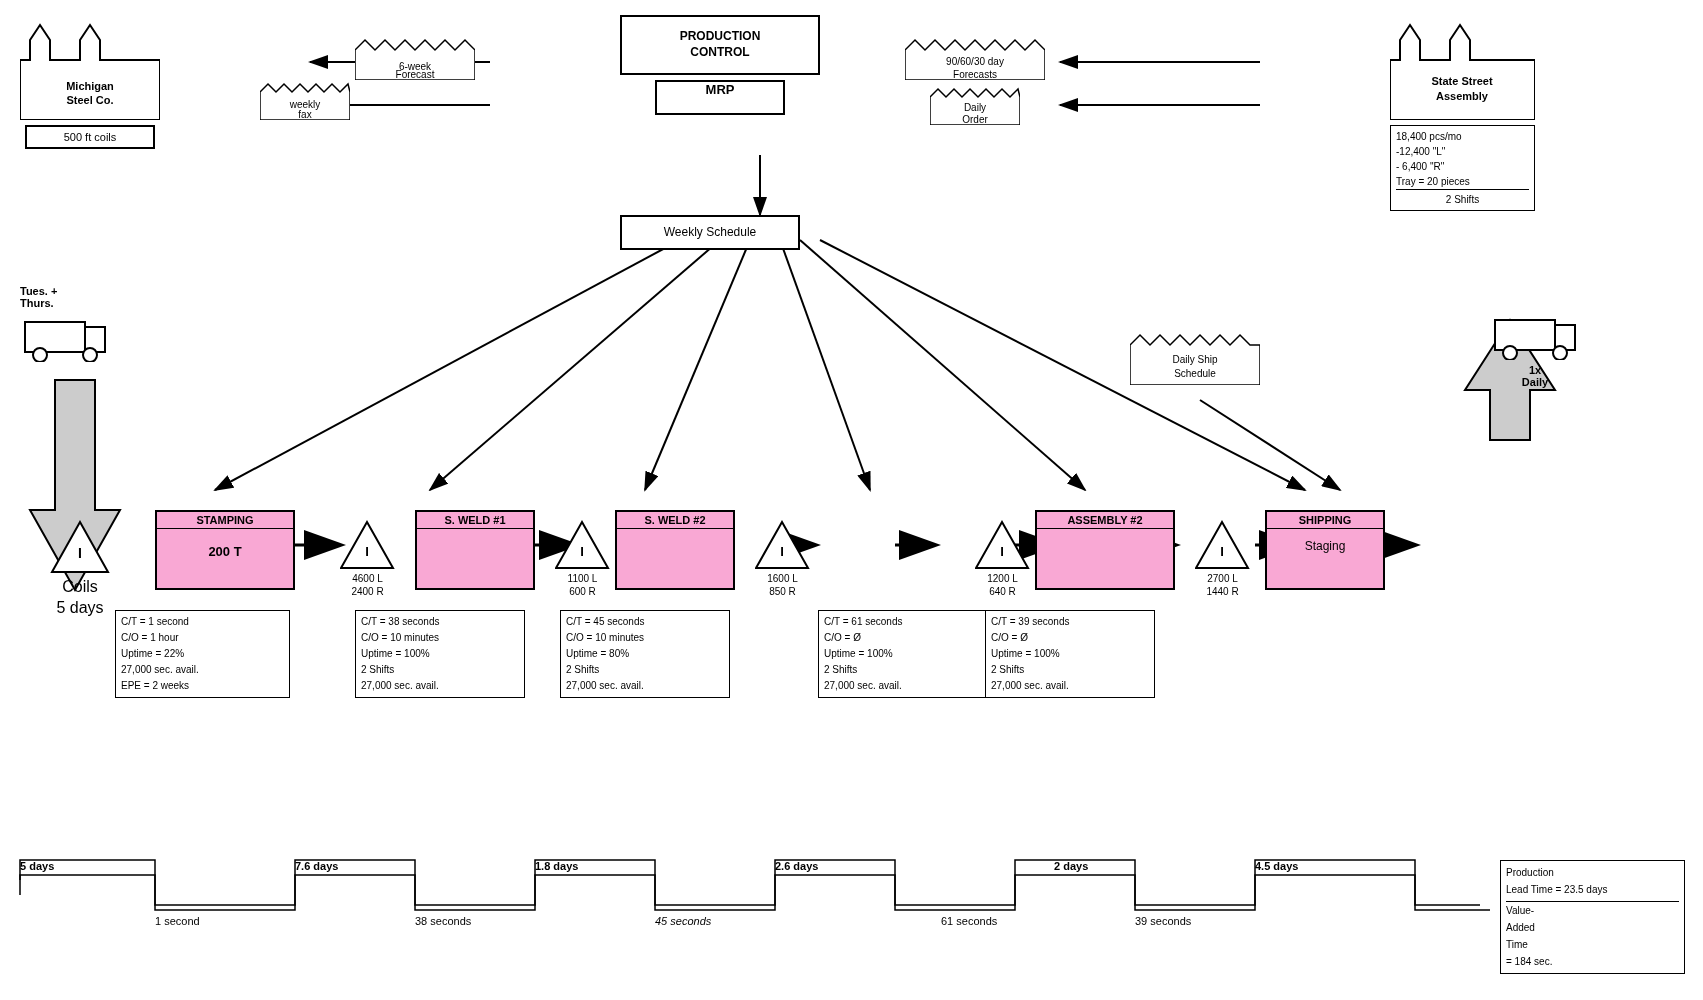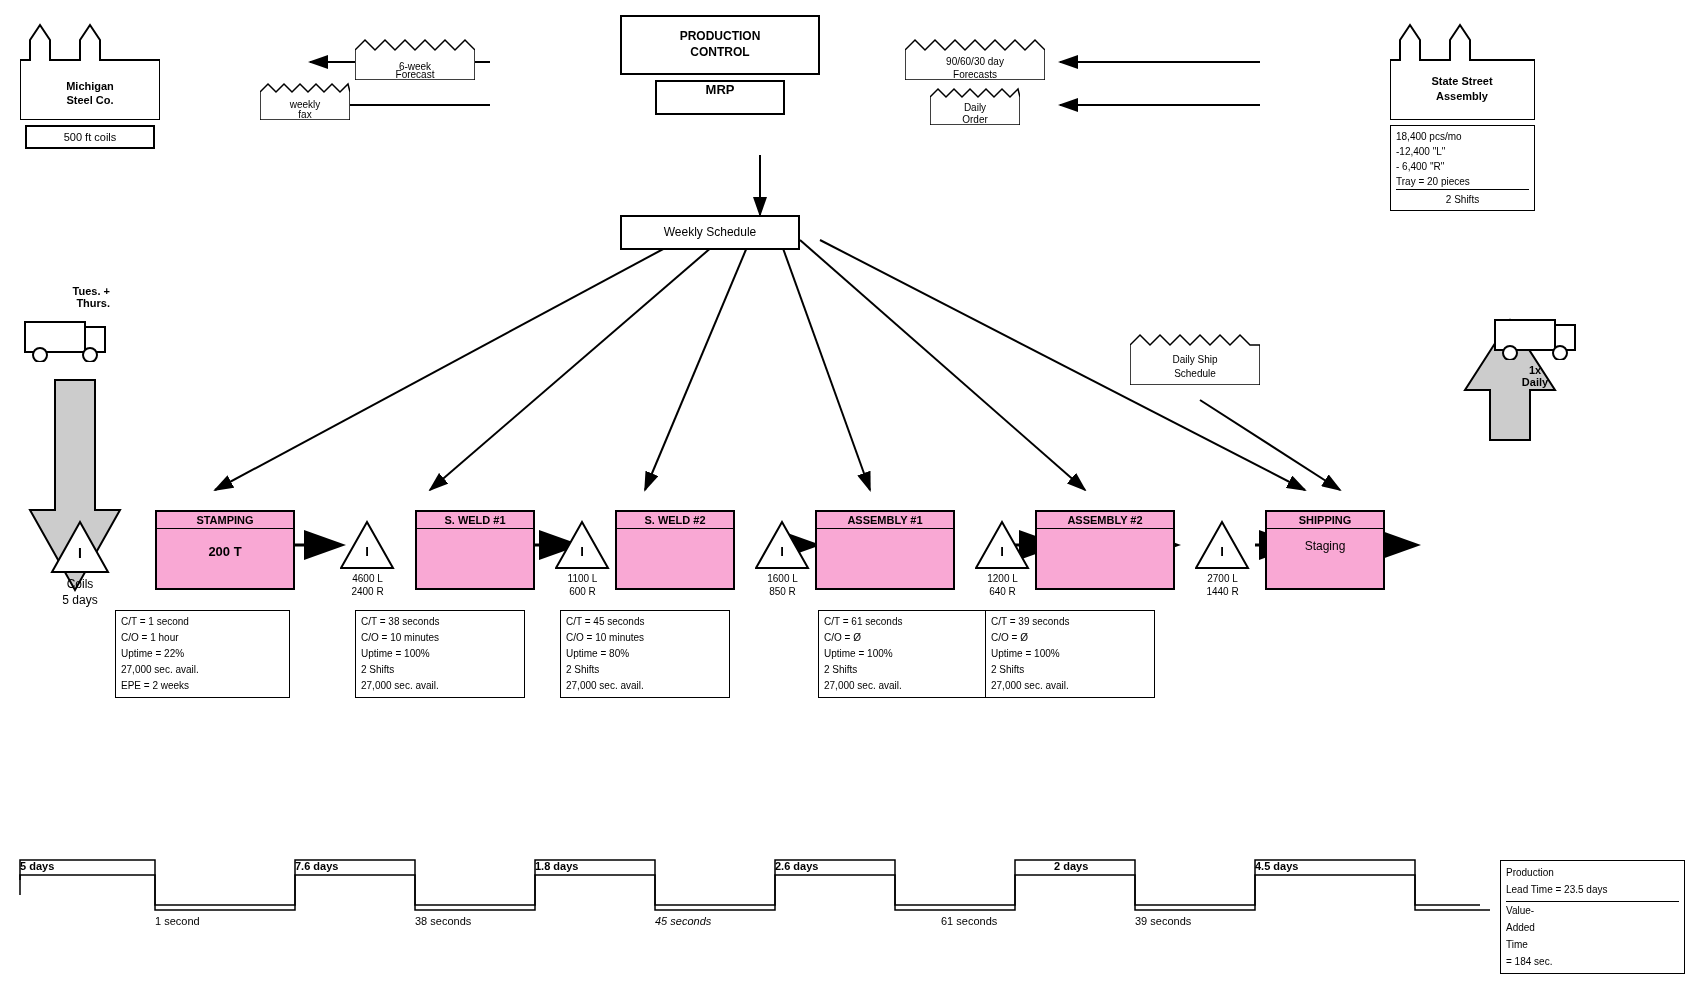--- a/index.html
+++ b/index.html
@@ -198,21 +198,21 @@
 
   <div class="data-box" style="left:1390px; top:125px; width:145px; font-size:10px; line-height:1.5;">
     <div>18,400 pcs/mo</div>
     <div>-12,400 "L"</div>
     <div>- 6,400 "R"</div>
     <div>Tray = 20 pieces</div>
     <div style="border-top:1px solid #000; text-align:center; padding-top:2px;">2 Shifts</div>
   </div>
 
   <div style="position:absolute; left:20px; top:285px;">
-    <div style="font-size:11px; font-weight:bold; text-align:right; margin-bottom:3px;">Tues. +<br>Thurs.</div>
+    <div style="font-size:11px; font-weight:bold; text-align:left; margin-bottom:3px;">Tues. +<br>Thurs.</div>
     <svg width="90" height="50" viewBox="0 0 90 50">
       <rect x="5" y="10" width="60" height="30" fill="white" stroke="black" stroke-width="2"></rect>
       <polygon points="65,15 85,15 85,40 65,40" fill="white" stroke="black" stroke-width="2"></polygon>
       <circle cx="20" cy="43" r="7" fill="white" stroke="black" stroke-width="2"></circle>
       <circle cx="70" cy="43" r="7" fill="white" stroke="black" stroke-width="2"></circle>
     </svg>
   </div>
 
   <div style="position:absolute; left:1490px; top:310px;">
     <svg width="90" height="50" viewBox="0 0 90 50">
@@ -234,21 +234,21 @@
       <text x="65" y="33" text-anchor="middle" font-size="10" font-family="Arial">Daily Ship</text>
       <text x="65" y="47" text-anchor="middle" font-size="10" font-family="Arial">Schedule</text>
     </svg>
   </div>
 
   <div style="position:absolute; left:50px; top:520px;">
     <svg width="60" height="55" viewBox="0 0 60 55">
       <polygon points="30,2 58,52 2,52" fill="white" stroke="black" stroke-width="2"></polygon>
       <text x="30" y="38" text-anchor="middle" font-size="14" font-weight="bold" font-family="Arial">I</text>
     </svg>
-    <div style="text-align:center; font-size:12px; line-height:1.3;">Coils<br>5 days</div>
+    <div style="text-align:center; font-size:16px; line-height:1.3;">Coils<br>5 days</div>
   </div>
 
   <div class="process-box" style="left:155px; top:510px; width:140px; height:80px;">
     <div class="process-title">STAMPING</div>
     <div class="process-content" style="padding-top:15px; font-size:13px; font-weight:bold;">200 T</div>
   </div>
 
   <div style="position:absolute; left:340px; top:520px;">
     <svg width="55" height="50" viewBox="0 0 55 50">
       <polygon points="27,2 53,48 1,48" fill="white" stroke="black" stroke-width="2"></polygon>
@@ -276,24 +276,20 @@
   </div>
 
   <div style="position:absolute; left:755px; top:520px;">
     <svg width="55" height="50" viewBox="0 0 55 50">
       <polygon points="27,2 53,48 1,48" fill="white" stroke="black" stroke-width="2"></polygon>
       <text x="27" y="36" text-anchor="middle" font-size="13" font-weight="bold" font-family="Arial">I</text>
     </svg>
     <div style="text-align:center; font-size:10px; line-height:1.3;">1600 L<br>850 R</div>
   </div>
 
-  <div class="process-box" style="left:815px; top:510px; width:140px; height:80px;">
-    <div class="process-title">ASSEMBLY #1</div>
-    <div class="process-content"></div>
-  </div>
 
   <div style="position:absolute; left:975px; top:520px;">
     <svg width="55" height="50" viewBox="0 0 55 50">
       <polygon points="27,2 53,48 1,48" fill="white" stroke="black" stroke-width="2"></polygon>
       <text x="27" y="36" text-anchor="middle" font-size="13" font-weight="bold" font-family="Arial">I</text>
     </svg>
     <div style="text-align:center; font-size:10px; line-height:1.3;">1200 L<br>640 R</div>
   </div>
 
   <div class="process-box" style="left:1035px; top:510px; width:140px; height:80px;">

